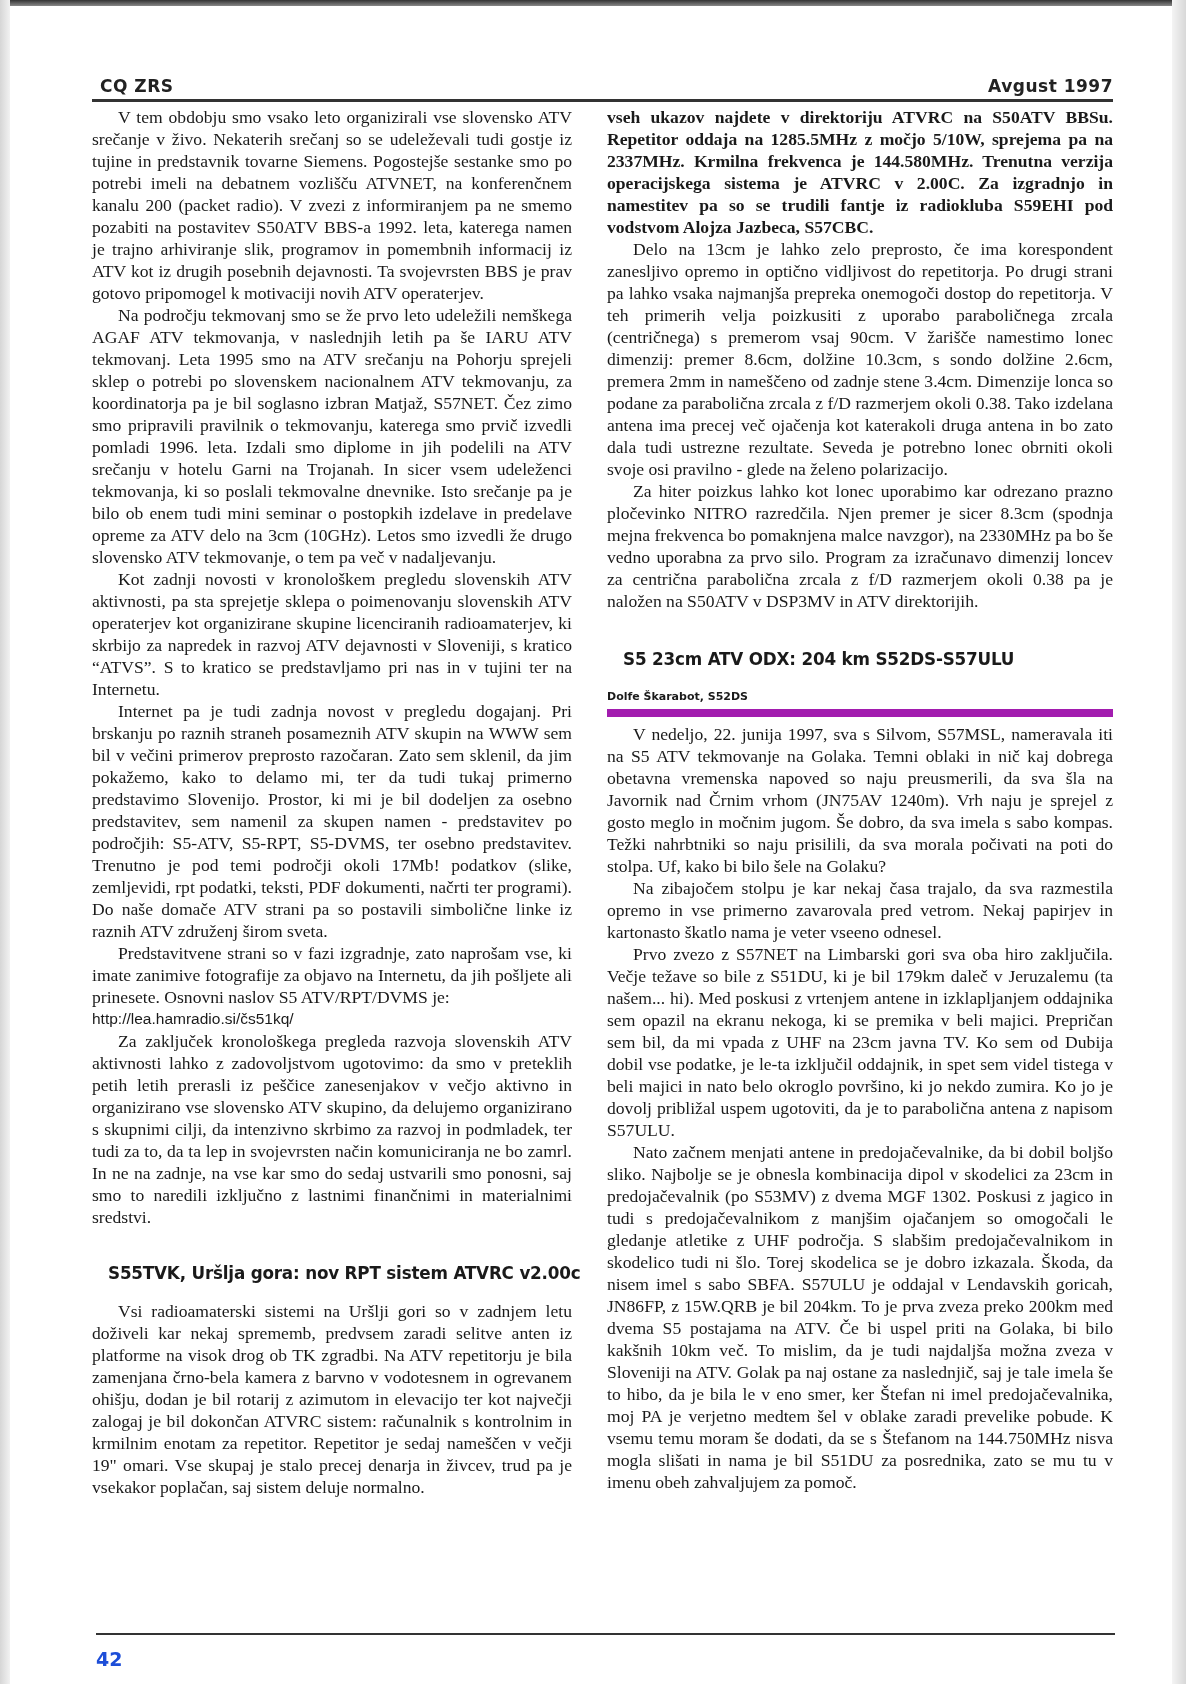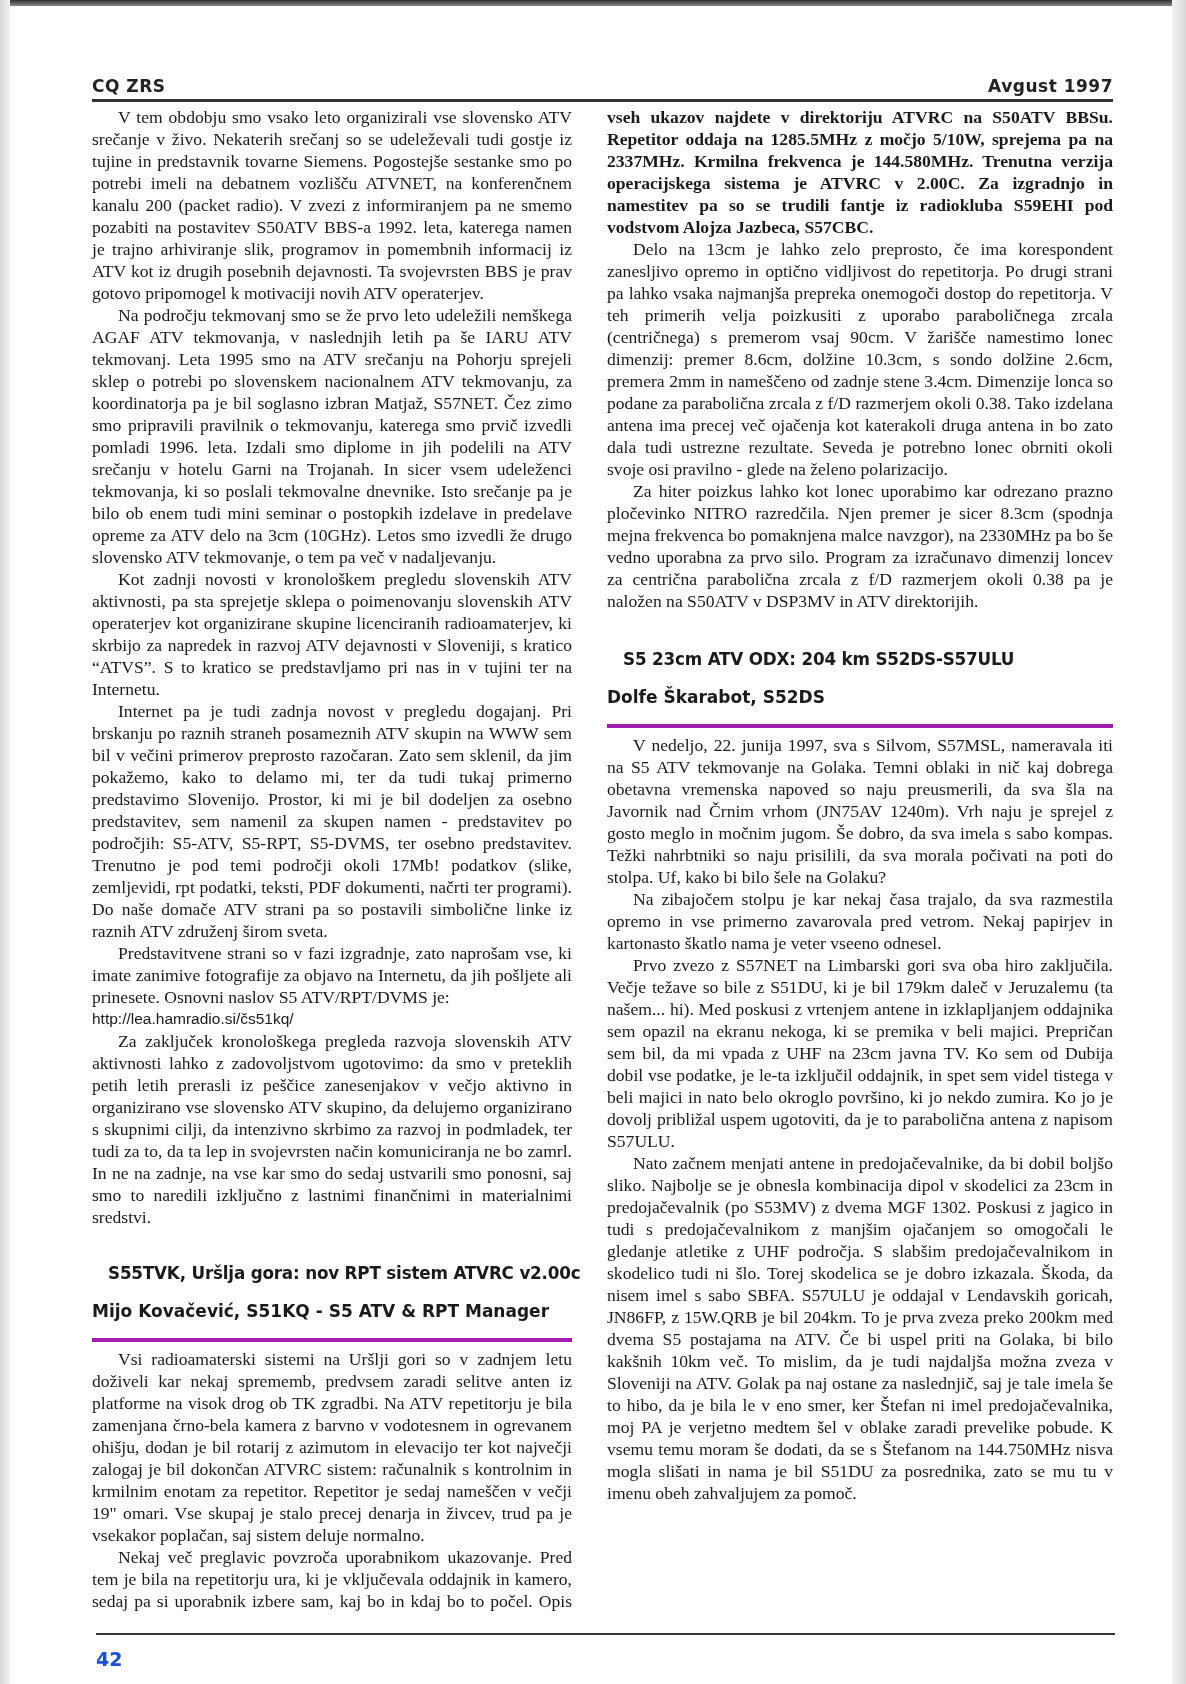--- a/index.html
+++ b/index.html
@@ -1,33 +1,33 @@
 <!DOCTYPE html>
 <html><head>
 <meta charset="utf-8">
 <style>
   html, body { margin:0; padding:0; }
   body { width:1186px; height:1684px; background:#ffffff; position:relative; overflow:hidden; }
   .topband { position:absolute; left:0; top:0; width:1186px; height:6px; background:linear-gradient(#333,#888); }
   .leftedge { position:absolute; left:0; top:0; width:10px; height:1684px; background:linear-gradient(90deg,#d6d6d6,#f2f2f2); }
   .rightedge { position:absolute; right:0; top:0; width:14px; height:1684px; background:linear-gradient(90deg,#f4f4f4,#d8d8d8); }
   .hdr-left, .hdr-right { position:absolute; top:76px; font-family:"DejaVu Sans", sans-serif; font-weight:bold; font-size:17px; color:#222; letter-spacing:0.5px; }
-  .hdr-left { left:92px;text-align:right; }
+  .hdr-left { left:100px;text-align:right; }
   .hdr-right { right:73px; }
   .rule-top { position:absolute; left:92px; top:99px; width:1021px; height:3px; background:#333; }
   .rule-bottom { position:absolute; left:96px; top:1633px; width:1019px; height:2px; background:#333; }
   .pagenum { position:absolute; left:96px; top:1648px; font-family:"DejaVu Sans", sans-serif; font-weight:bold; font-size:19px; color:#1d4ed8; }
   .col { position:absolute; top:106px; font-family:"Liberation Serif", serif; font-size:17.6px; line-height:22px; color:#1a1a1a; text-align:justify; }
   .col-left { left:92px; width:480px; }
   .col-right { left:607px; width:506px; }
   .col p { margin:0; text-indent:26px; }
   .col p.noindent { text-indent:0;font-weight:bold; }
   .url { text-indent:0 !important; font-family:"Liberation Sans", sans-serif; font-size:15.5px; }
   .art-title { font-family:"DejaVu Sans", sans-serif; font-weight:bold; font-size:16.8px; color:#1a1a1a; margin:16px; white-space:nowrap; letter-spacing:-0.2px; }
-  .art-byline { font-family:"DejaVu Sans", sans-serif; font-weight:bold; font-size:17px; color:#1a1a1a; margin:2px 0 0 0; padding-bottom:16px; border-bottom:4px solid #a21caf; }
+  .art-byline { font-family:"DejaVu Sans", sans-serif; font-weight:bold; font-size:11px; color:#1a1a1a; margin:2px 0 0 0; padding-bottom:1px; border-bottom:8px solid #a21caf; }
   .art-block { margin-top:34px; margin-bottom:6px; }
   .col-right .art-block { margin-top:36px; }
 </style>
 </head>
 <body>
 
 <div class="topband"></div>
 <div class="leftedge"></div>
 <div class="rightedge"></div>
 
@@ -39,24 +39,22 @@
   <p>V tem obdobju smo vsako leto organizirali vse slovensko ATV srečanje v živo. Nekaterih srečanj so se udeleževali tudi gostje iz tujine in predstavnik tovarne Siemens. Pogostejše sestanke smo po potrebi imeli na debatnem vozlišču ATVNET, na konferenčnem kanalu 200 (packet radio). V zvezi z informiranjem pa ne smemo pozabiti na postavitev S50ATV BBS-a 1992. leta, katerega namen je trajno arhiviranje slik, programov in pomembnih informacij iz ATV kot iz drugih posebnih dejavnosti. Ta svojevrsten BBS je prav gotovo pripomogel k motivaciji novih ATV operaterjev.</p>
   <p>Na področju tekmovanj smo se že prvo leto udeležili nemškega AGAF ATV tekmovanja, v naslednjih letih pa še IARU ATV tekmovanj. Leta 1995 smo na ATV srečanju na Pohorju sprejeli sklep o potrebi po slovenskem nacionalnem ATV tekmovanju, za koordinatorja pa je bil soglasno izbran Matjaž, S57NET. Čez zimo smo pripravili pravilnik o tekmovanju, katerega smo prvič izvedli pomladi 1996. leta. Izdali smo diplome in jih podelili na ATV srečanju v hotelu Garni na Trojanah. In sicer vsem udeleženci tekmovanja, ki so poslali tekmovalne dnevnike. Isto srečanje pa je bilo ob enem tudi mini seminar o postopkih izdelave in predelave opreme za ATV delo na 3cm (10GHz). Letos smo izvedli že drugo slovensko ATV tekmovanje, o tem pa več v nadaljevanju.</p>
   <p>Kot zadnji novosti v kronološkem pregledu slovenskih ATV aktivnosti, pa sta sprejetje sklepa o poimenovanju slovenskih ATV operaterjev kot organizirane skupine licenciranih radioamaterjev, ki skrbijo za napredek in razvoj ATV dejavnosti v Sloveniji, s kratico “ATVS”. S to kratico se predstavljamo pri nas in v tujini ter na Internetu.</p>
   <p>Internet pa je tudi zadnja novost v pregledu dogajanj. Pri brskanju po raznih straneh posameznih ATV skupin na WWW sem bil v večini primerov preprosto razočaran. Zato sem sklenil, da jim pokažemo, kako to delamo mi, ter da tudi tukaj primerno predstavimo Slovenijo. Prostor, ki mi je bil dodeljen za osebno predstavitev, sem namenil za skupen namen - predstavitev po področjih: S5-ATV, S5-RPT, S5-DVMS, ter osebno predstavitev. Trenutno je pod temi področji okoli 17Mb! podatkov (slike, zemljevidi, rpt podatki, teksti, PDF dokumenti, načrti ter programi). Do naše domače ATV strani pa so postavili simbolične linke iz raznih ATV združenj širom sveta.</p>
   <p>Predstavitvene strani so v fazi izgradnje, zato naprošam vse, ki imate zanimive fotografije za objavo na Internetu, da jih pošljete ali prinesete. Osnovni naslov S5 ATV/RPT/DVMS je:</p>
   <p class="url">http://lea.hamradio.si/čs51kq/</p>
   <p>Za zaključek kronološkega pregleda razvoja slovenskih ATV aktivnosti lahko z zadovoljstvom ugotovimo: da smo v preteklih petih letih prerasli iz peščice zanesenjakov v večjo aktivno in organizirano vse slovensko ATV skupino, da delujemo organizirano s skupnimi cilji, da intenzivno skrbimo za razvoj in podmladek, ter tudi za to, da ta lep in svojevrsten način komuniciranja ne bo zamrl. In ne na zadnje, na vse kar smo do sedaj ustvarili smo ponosni, saj smo to naredili izključno z lastnimi finančnimi in materialnimi sredstvi.</p>
 
   <div class="art-block">
     <h2 class="art-title">S55TVK, Uršlja gora: nov RPT sistem ATVRC v2.00c</h2>
-    <div class="art-byline">Mijo Kovačević, S51KQ - S5 ATV &amp; RPT Manager</div>
   </div>
   <p>Vsi radioamaterski sistemi na Uršlji gori so v zadnjem letu doživeli kar nekaj sprememb, predvsem zaradi selitve anten iz platforme na visok drog ob TK zgradbi. Na ATV repetitorju je bila zamenjana črno-bela kamera z barvno v vodotesnem in ogrevanem ohišju, dodan je bil rotarij z azimutom in elevacijo ter kot največji zalogaj je bil dokončan ATVRC sistem: računalnik s kontrolnim in krmilnim enotam za repetitor. Repetitor je sedaj nameščen v večji 19" omari. Vse skupaj je stalo precej denarja in živcev, trud pa je vsekakor poplačan, saj sistem deluje normalno.</p>
-  <p style="text-align-last:justify;">Nekaj več preglavic povzroča uporabnikom ukazovanje. Pred tem je bila na repetitorju ura, ki je vključevala oddajnik in kamero, sedaj pa si uporabnik izbere sam, kaj bo in kdaj bo to počel. Opis</p>
 </div>
 
 <div class="col col-right">
   <p class="noindent">vseh ukazov najdete v direktoriju ATVRC na S50ATV BBSu. Repetitor oddaja na 1285.5MHz z močjo 5/10W, sprejema pa na 2337MHz. Krmilna frekvenca je 144.580MHz. Trenutna verzija operacijskega sistema je ATVRC v 2.00C. Za izgradnjo in namestitev pa so se trudili fantje iz radiokluba S59EHI pod vodstvom Alojza Jazbeca, S57CBC.</p>
   <p>Delo na 13cm je lahko zelo preprosto, če ima korespondent zanesljivo opremo in optično vidljivost do repetitorja. Po drugi strani pa lahko vsaka najmanjša prepreka onemogoči dostop do repetitorja. V teh primerih velja poizkusiti z uporabo paraboličnega zrcala (centričnega) s premerom vsaj 90cm. V žarišče namestimo lonec dimenzij: premer 8.6cm, dolžine 10.3cm, s sondo dolžine 2.6cm, premera 2mm in nameščeno od zadnje stene 3.4cm. Dimenzije lonca so podane za parabolična zrcala z f/D razmerjem okoli 0.38. Tako izdelana antena ima precej več ojačenja kot katerakoli druga antena in bo zato dala tudi ustrezne rezultate. Seveda je potrebno lonec obrniti okoli svoje osi pravilno - glede na želeno polarizacijo.</p>
   <p>Za hiter poizkus lahko kot lonec uporabimo kar odrezano prazno pločevinko NITRO razredčila. Njen premer je sicer 8.3cm (spodnja mejna frekvenca bo pomaknjena malce navzgor), na 2330MHz pa bo še vedno uporabna za prvo silo. Program za izračunavo dimenzij loncev za centrična parabolična zrcala z f/D razmerjem okoli 0.38 pa je naložen na S50ATV v DSP3MV in ATV direktorijih.</p>
 
   <div class="art-block">
     <h2 class="art-title">S5 23cm ATV ODX: 204 km S52DS-S57ULU</h2>
     <div class="art-byline">Dolfe Škarabot, S52DS</div>

